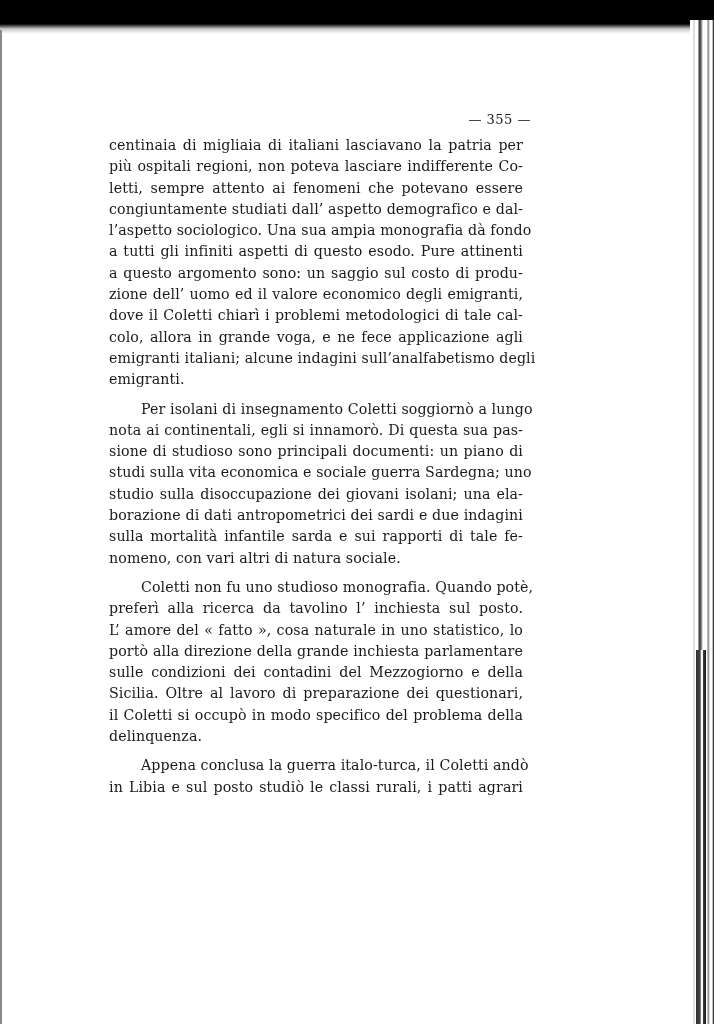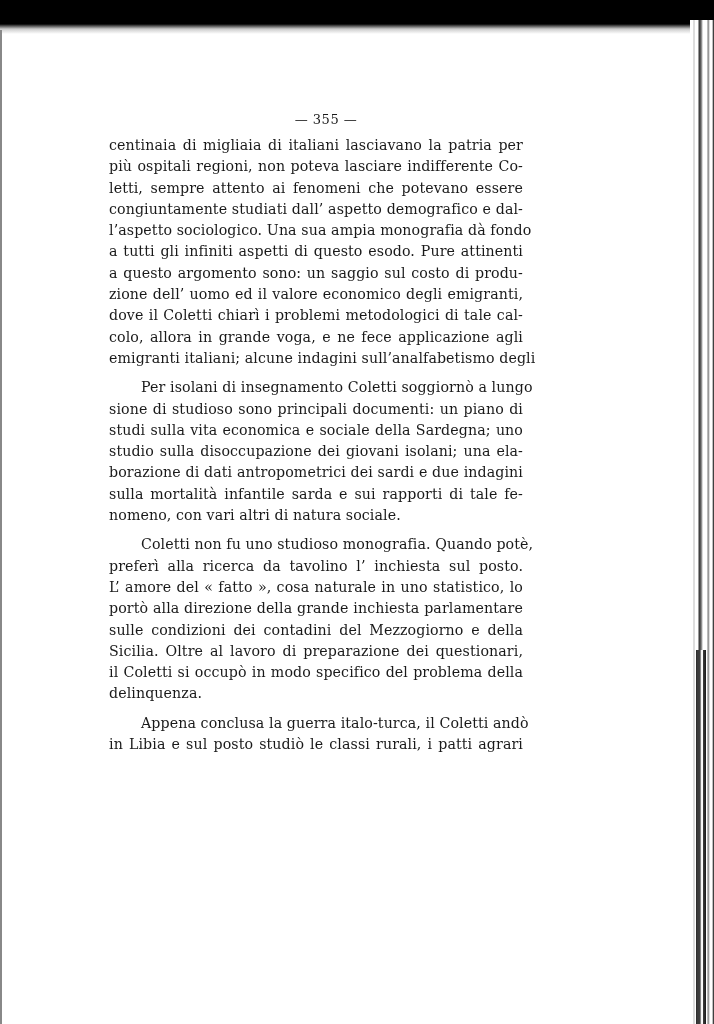--- a/index.html
+++ b/index.html
@@ -47,21 +47,21 @@
       background: linear-gradient(90deg, #111 0, #444 40%, #fff 55%, #fff 65%, #222 75%, #000 100%);
       opacity: 0.9;
     }
     .page {
       position: absolute;
       left: 101px;
       top: 112px;
       width: 430px;
     }
     .page-number {
-      text-align: center;
+      text-align: right;
       font-size: 13px;
       margin: 0 0 8px 20px;
       letter-spacing: 0.5px;
     }
     .text-line {
       display: block;
       font-size: 14.2px;
       line-height: 21.3px;
       height: 21.3px;
       white-space: nowrap;
@@ -96,25 +96,27 @@
         <span class="text-line">più ospitali regioni, non poteva lasciare indifferente Co-</span>
         <span class="text-line">letti, sempre attento ai fenomeni che potevano essere</span>
         <span class="text-line">congiuntamente studiati dall’ aspetto demografico e dal-</span>
         <span class="text-line">l’aspetto sociologico. Una sua ampia monografia dà fondo</span>
         <span class="text-line">a tutti gli infiniti aspetti di questo esodo. Pure attinenti</span>
         <span class="text-line">a questo argomento sono: un saggio sul costo di produ-</span>
         <span class="text-line">zione dell’ uomo ed il valore economico degli emigranti,</span>
         <span class="text-line">dove il Coletti chiarì i problemi metodologici di tale cal-</span>
         <span class="text-line">colo, allora in grande voga, e ne fece applicazione agli</span>
         <span class="text-line">emigranti italiani; alcune indagini sull’analfabetismo degli</span>
+        <span class="text-line last">emigranti.</span>
       </div>
       <div class="paragraph">
         <span class="text-line indent">Per isolani di insegnamento Coletti soggiornò a lungo</span>
+        <span class="text-line">nota ai continentali, egli si innamorò. Di questa sua pas-</span>
         <span class="text-line">sione di studioso sono principali documenti: un piano di</span>
-        <span class="text-line">studi sulla vita economica e sociale della Sardegna; uno</span>
+        <span class="text-line">studi sulla vita economica e sociale guerra Sardegna; uno</span>
         <span class="text-line">studio sulla disoccupazione dei giovani isolani; una ela-</span>
         <span class="text-line">borazione di dati antropometrici dei sardi e due indagini</span>
         <span class="text-line">sulla mortalità infantile sarda e sui rapporti di tale fe-</span>
         <span class="text-line last">nomeno, con vari altri di natura sociale.</span>
       </div>
       <div class="paragraph">
         <span class="text-line indent">Coletti non fu uno studioso monografia. Quando potè,</span>
         <span class="text-line">preferì alla ricerca da tavolino l’ inchiesta sul posto.</span>
         <span class="text-line">L’ amore del « fatto », cosa naturale in uno statistico, lo</span>
         <span class="text-line">portò alla direzione della grande inchiesta parlamentare</span>

